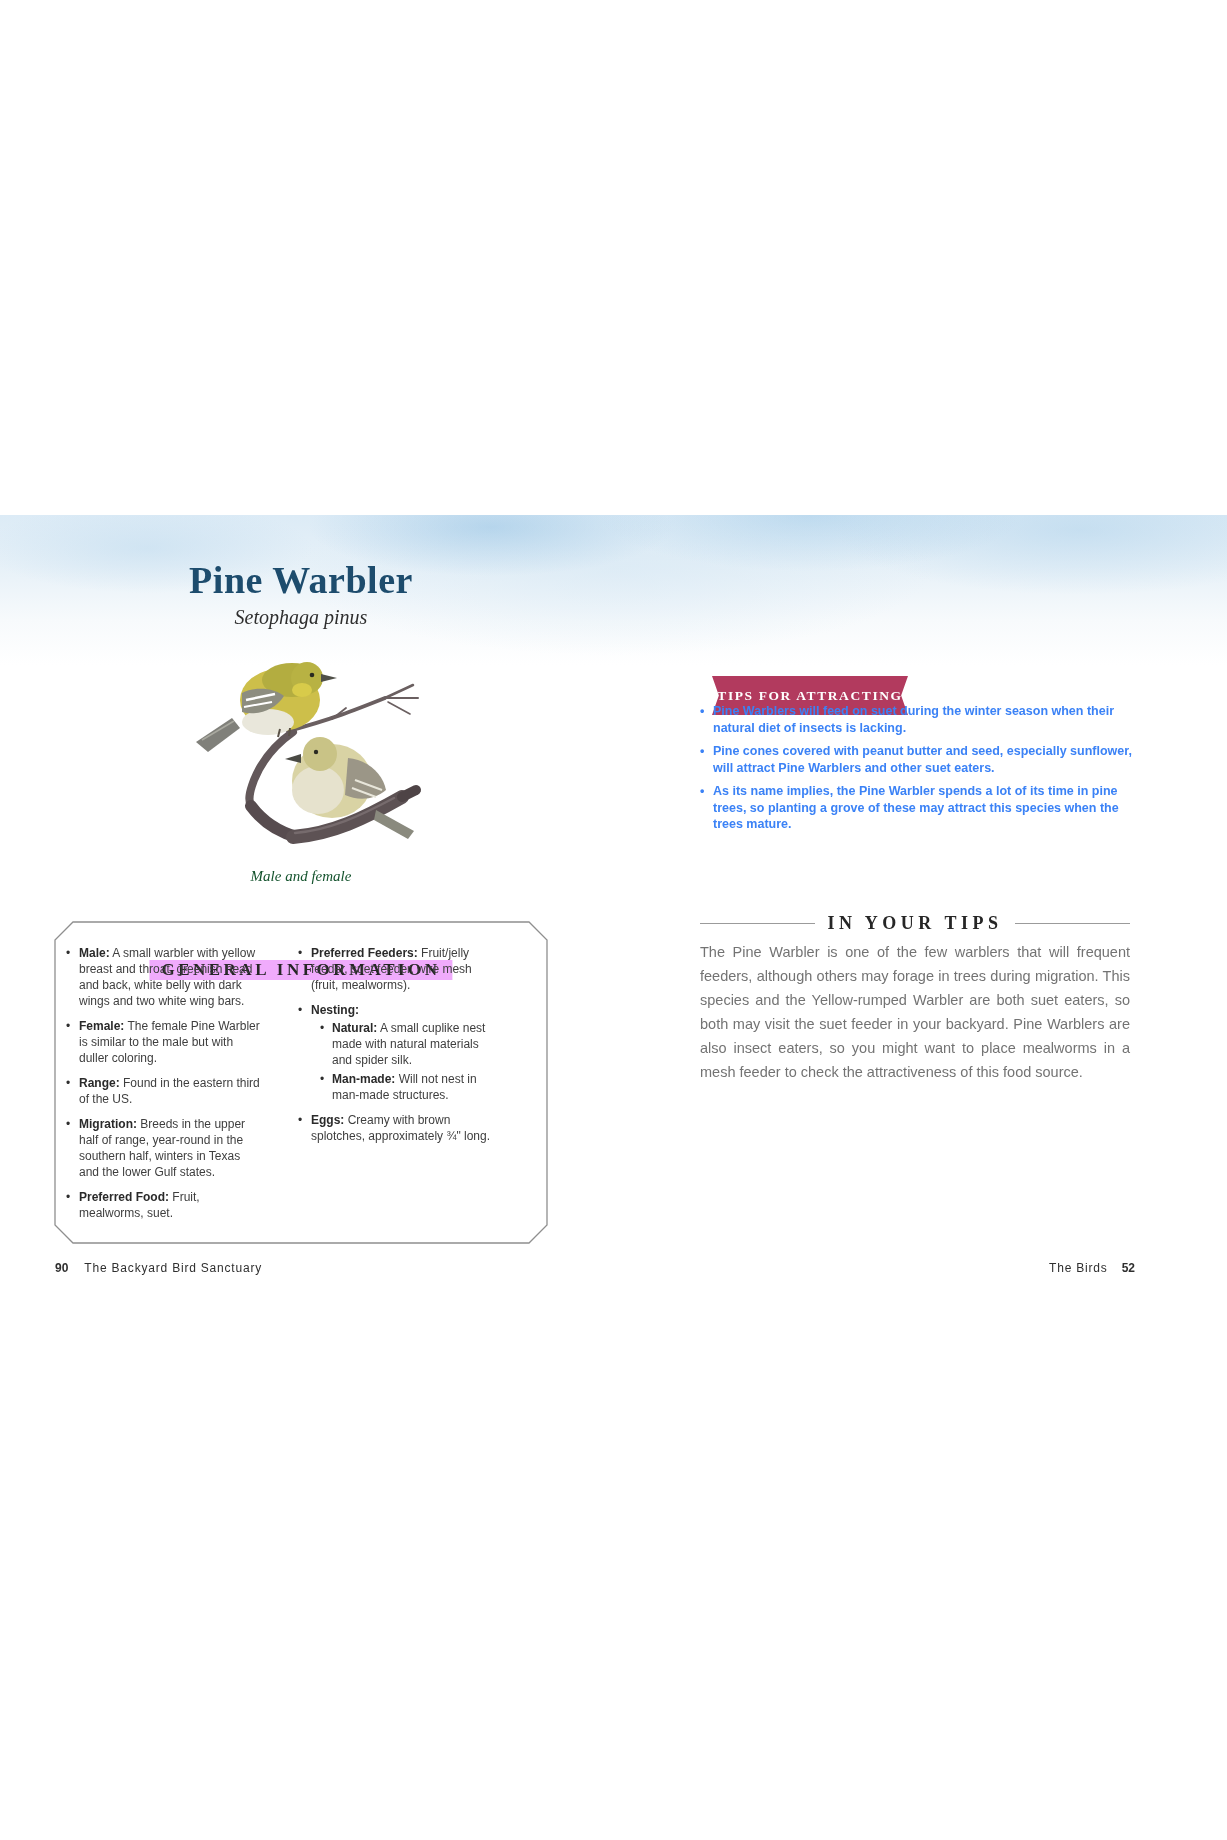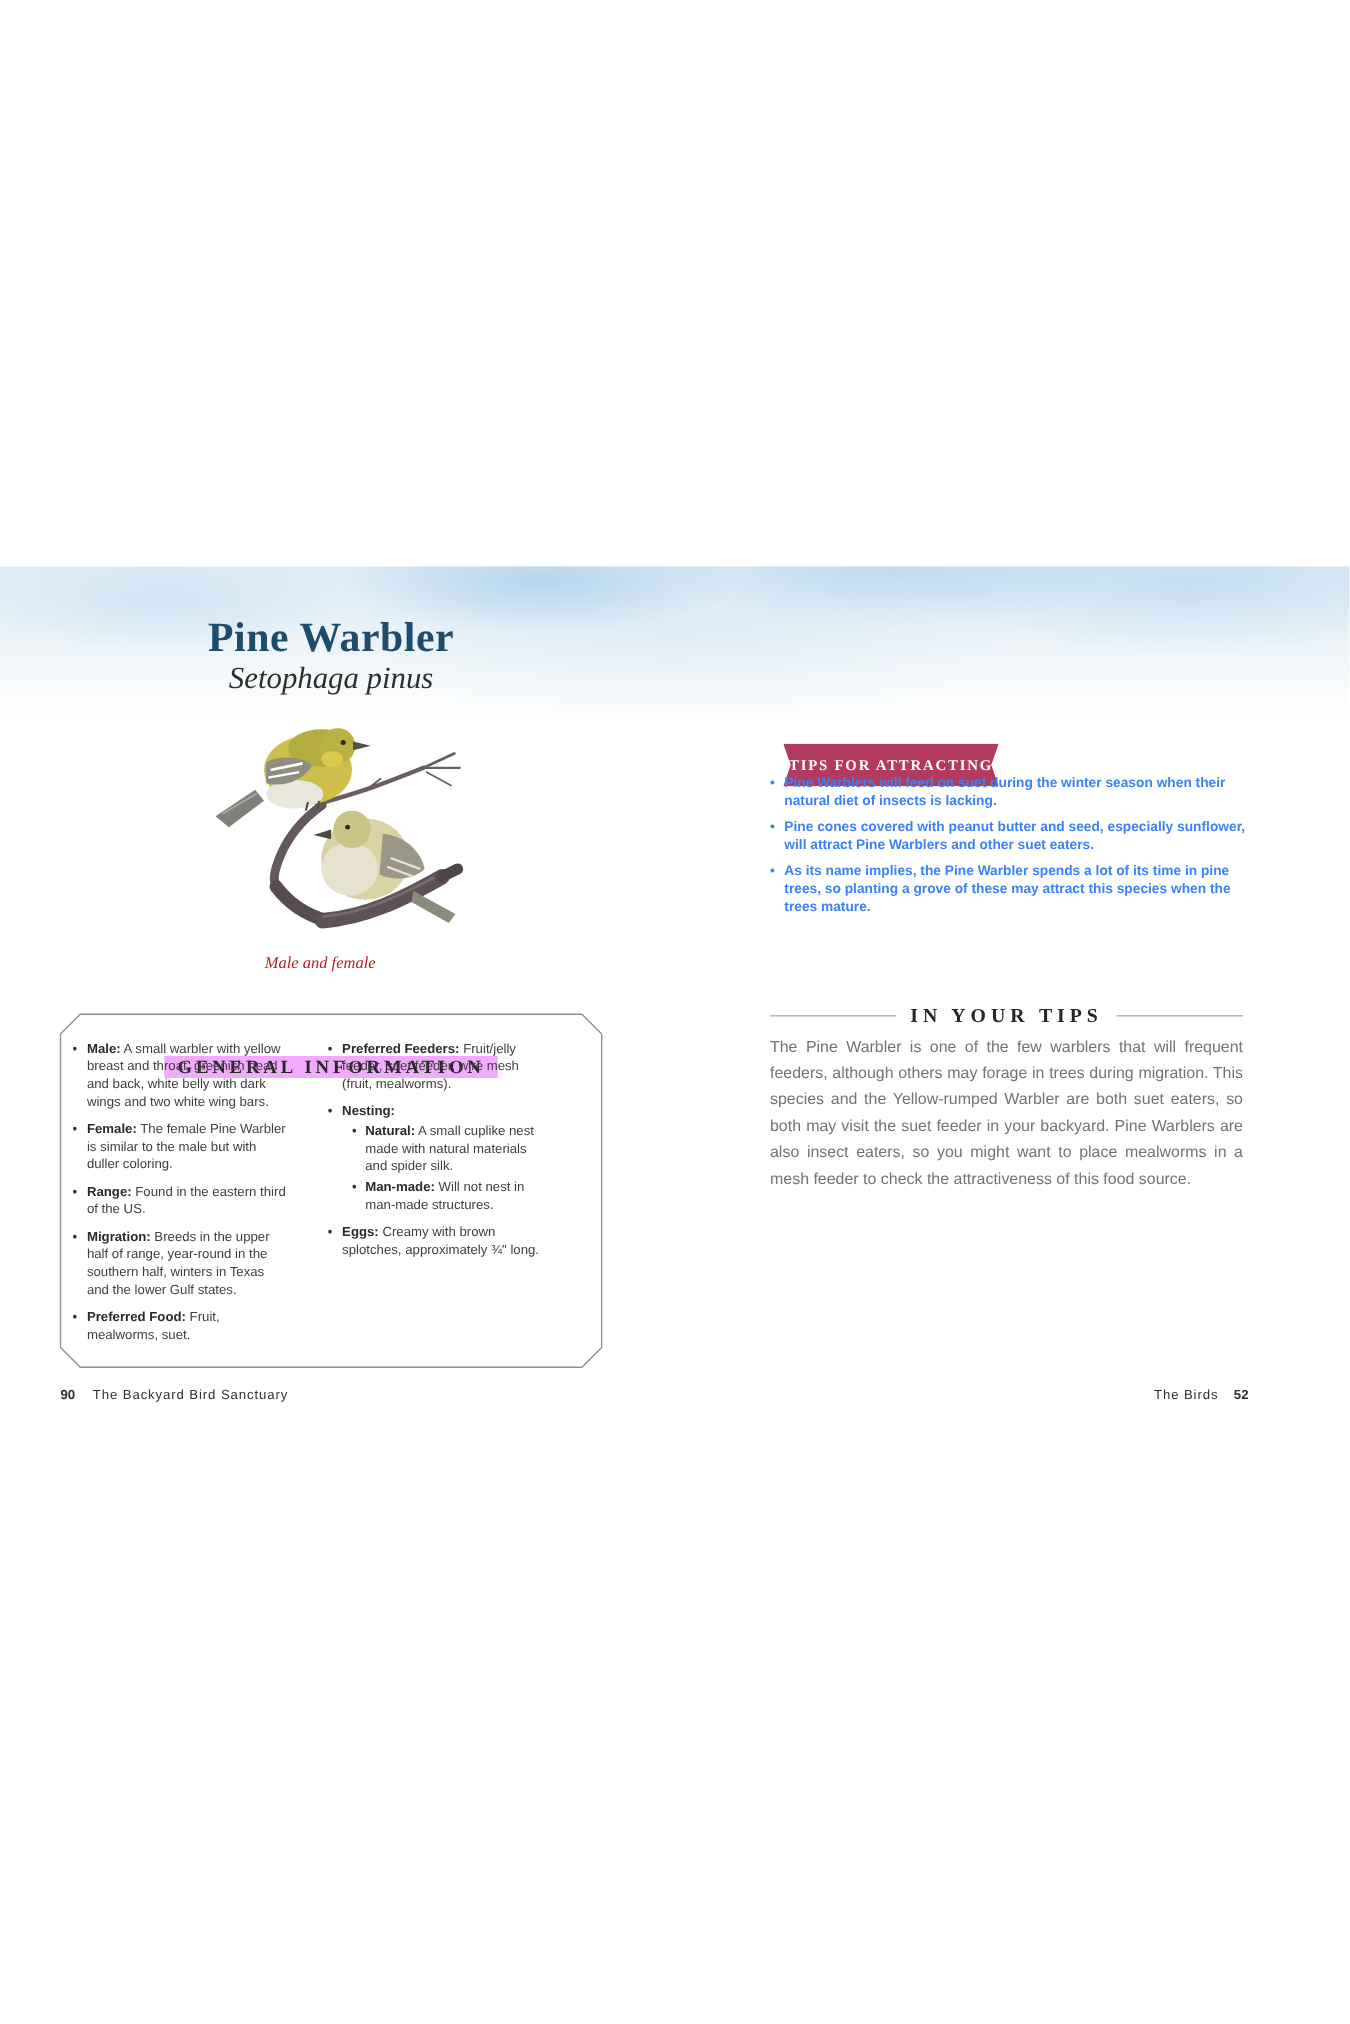--- a/index.html
+++ b/index.html
@@ -27,28 +27,28 @@
       radial-gradient(400px 110px at 50% 35%, rgba(215,232,244,.6), rgba(215,232,244,0) 80%),
       linear-gradient(to bottom, #dcebf6 0%, #e7f1f8 35%, #f7fafc 70%, #ffffff 100%);
   }
   
   .title-wrap{position:absolute;left:55px;top:558px;width:492px;text-align:center;}
   .page-title{
     font-family:"Liberation Serif",serif;font-weight:bold;font-size:38px;line-height:44px;
     color:var(--title-blue);letter-spacing:.5px;
   }
   .species-name{
-    font-family:"Liberation Serif",serif;font-style:italic;font-size:28px;line-height:26px;
+    font-family:"Liberation Serif",serif;font-style:italic;font-size:20px;line-height:26px;
     color:#2e2e2e;margin-top:2px;
   }
   
   .illustration{position:absolute;left:180px;top:648px;width:260px;height:215px;}
   .illo-caption{
-    position:absolute;left:45px;top:868px;width:492px;text-align:center;
-    font-family:"Liberation Serif",serif;font-style:italic;font-size:15px;color:#b91c1c;
+    position:absolute;left:55px;top:868px;width:492px;text-align:center;
+    font-family:"Liberation Serif",serif;font-style:italic;font-size:15px;color:#14532d;
   }
   
   .info-box-svg{position:absolute;left:54px;top:921px;width:494px;height:324px;}
   .info-heading{
     position:absolute;left:301px;top:922px;transform:translate(-50%,-50%);
     background:#f0abfc;padding:0 12px;white-space:nowrap;
     font-family:"Liberation Serif",serif;font-weight:bold;font-size:17px;
     letter-spacing:3.5px;color:var(--heading-dark);margin-top:48px;
   }
   .info-col{position:absolute;list-style:none;font-size:12px;line-height:16px;color:#3e3e3e;}

